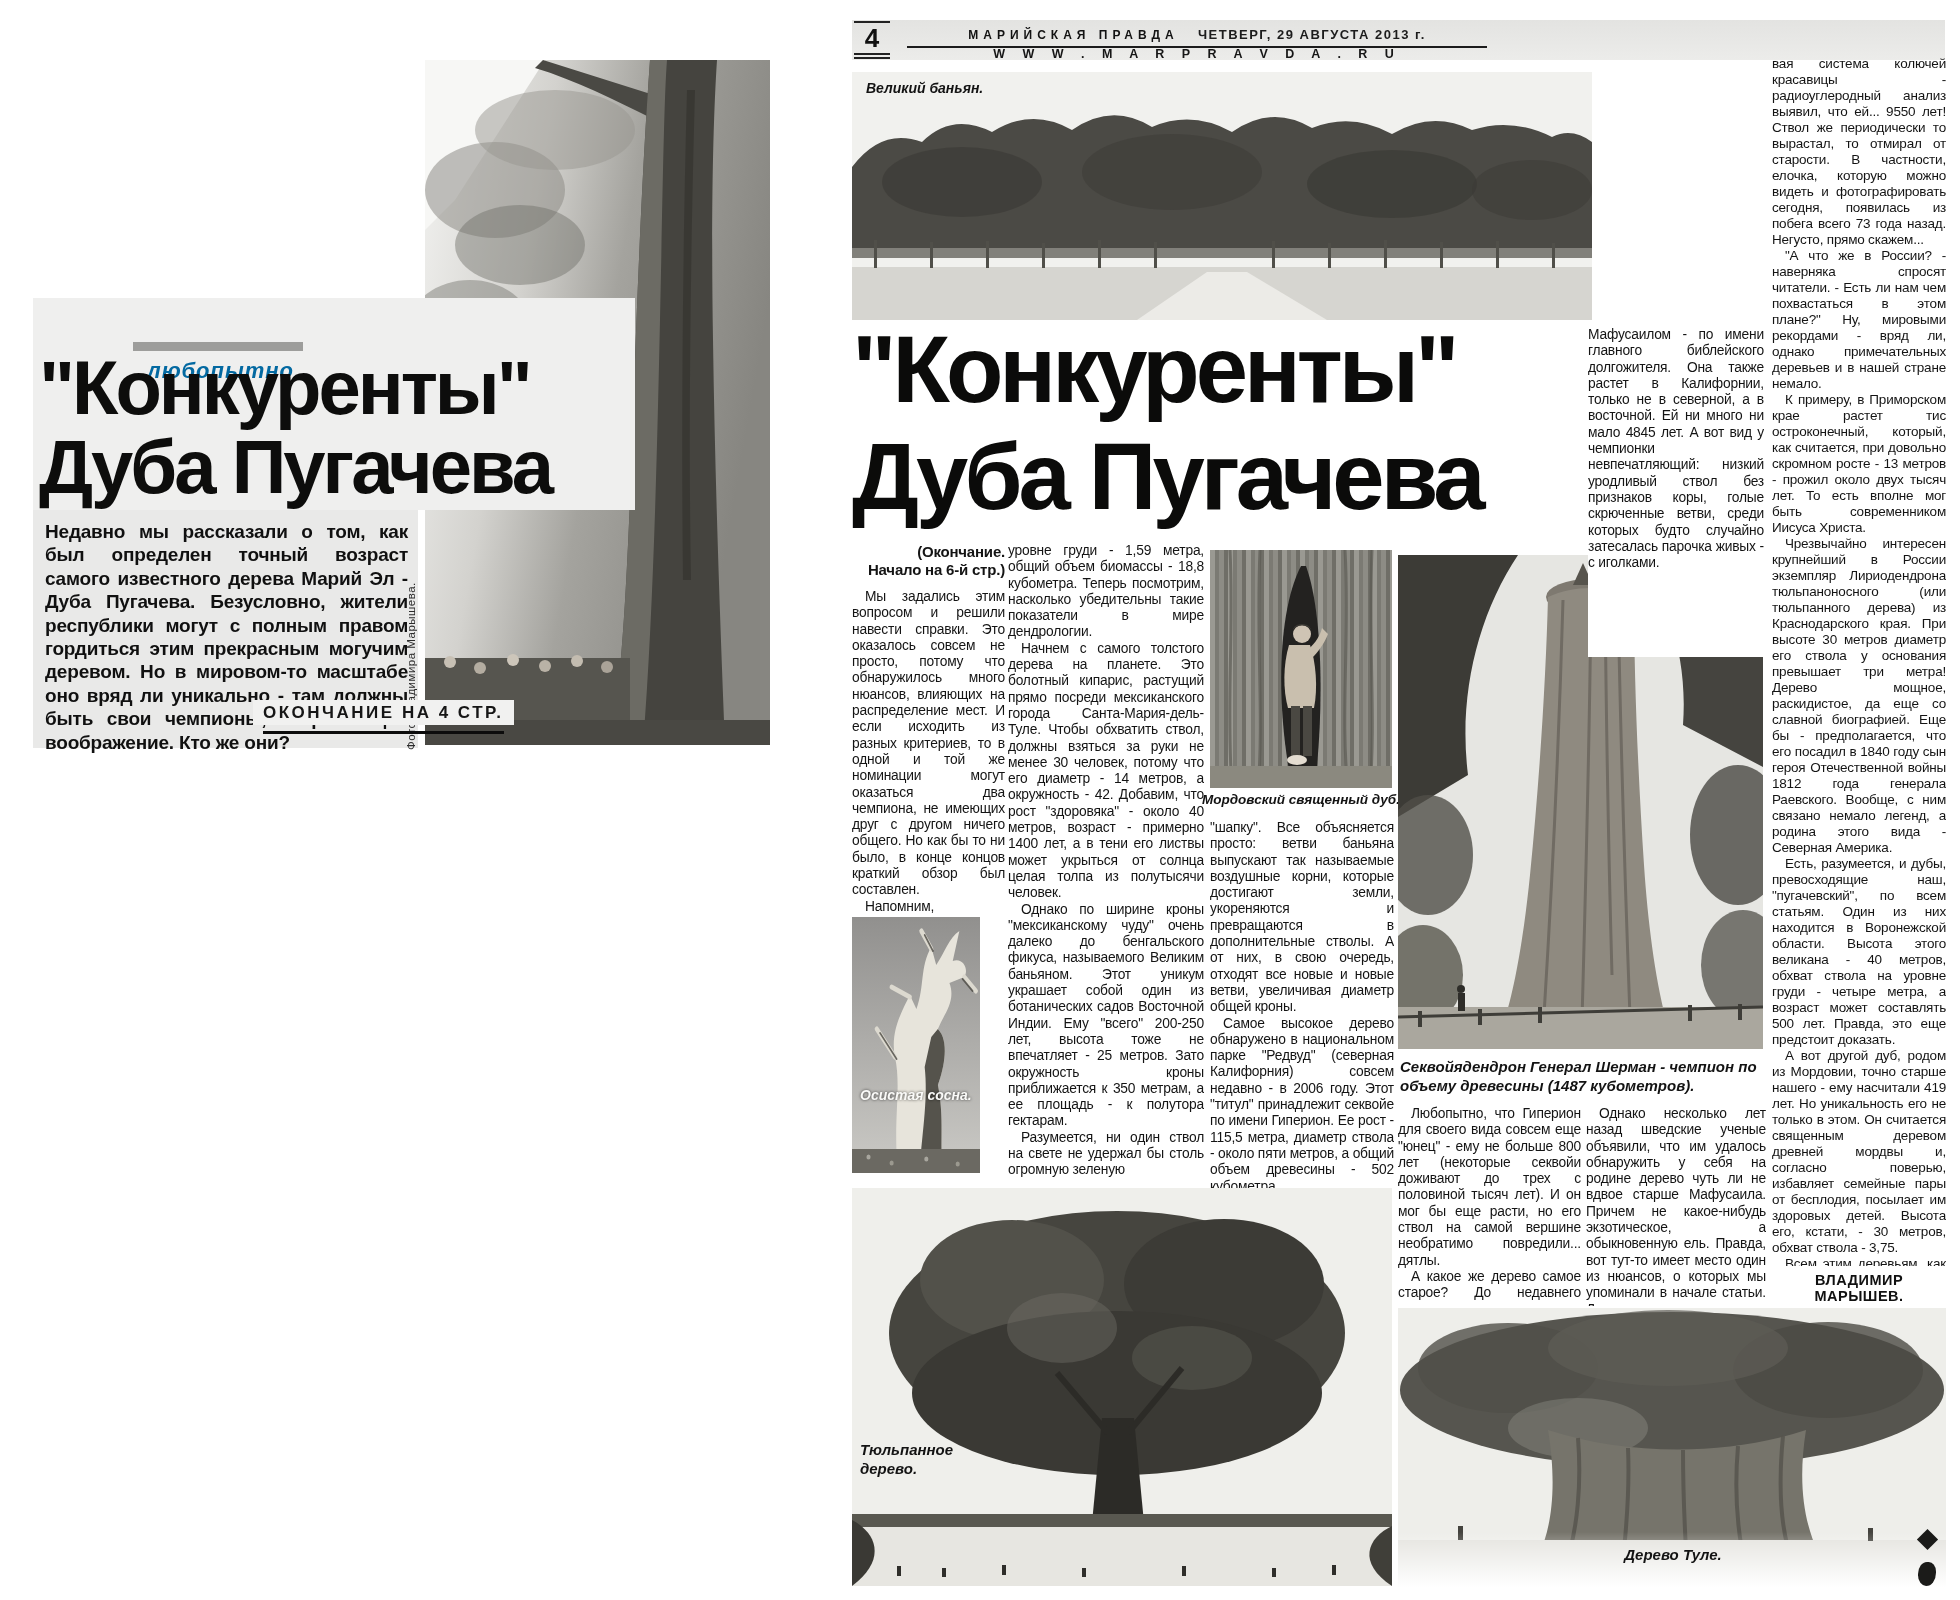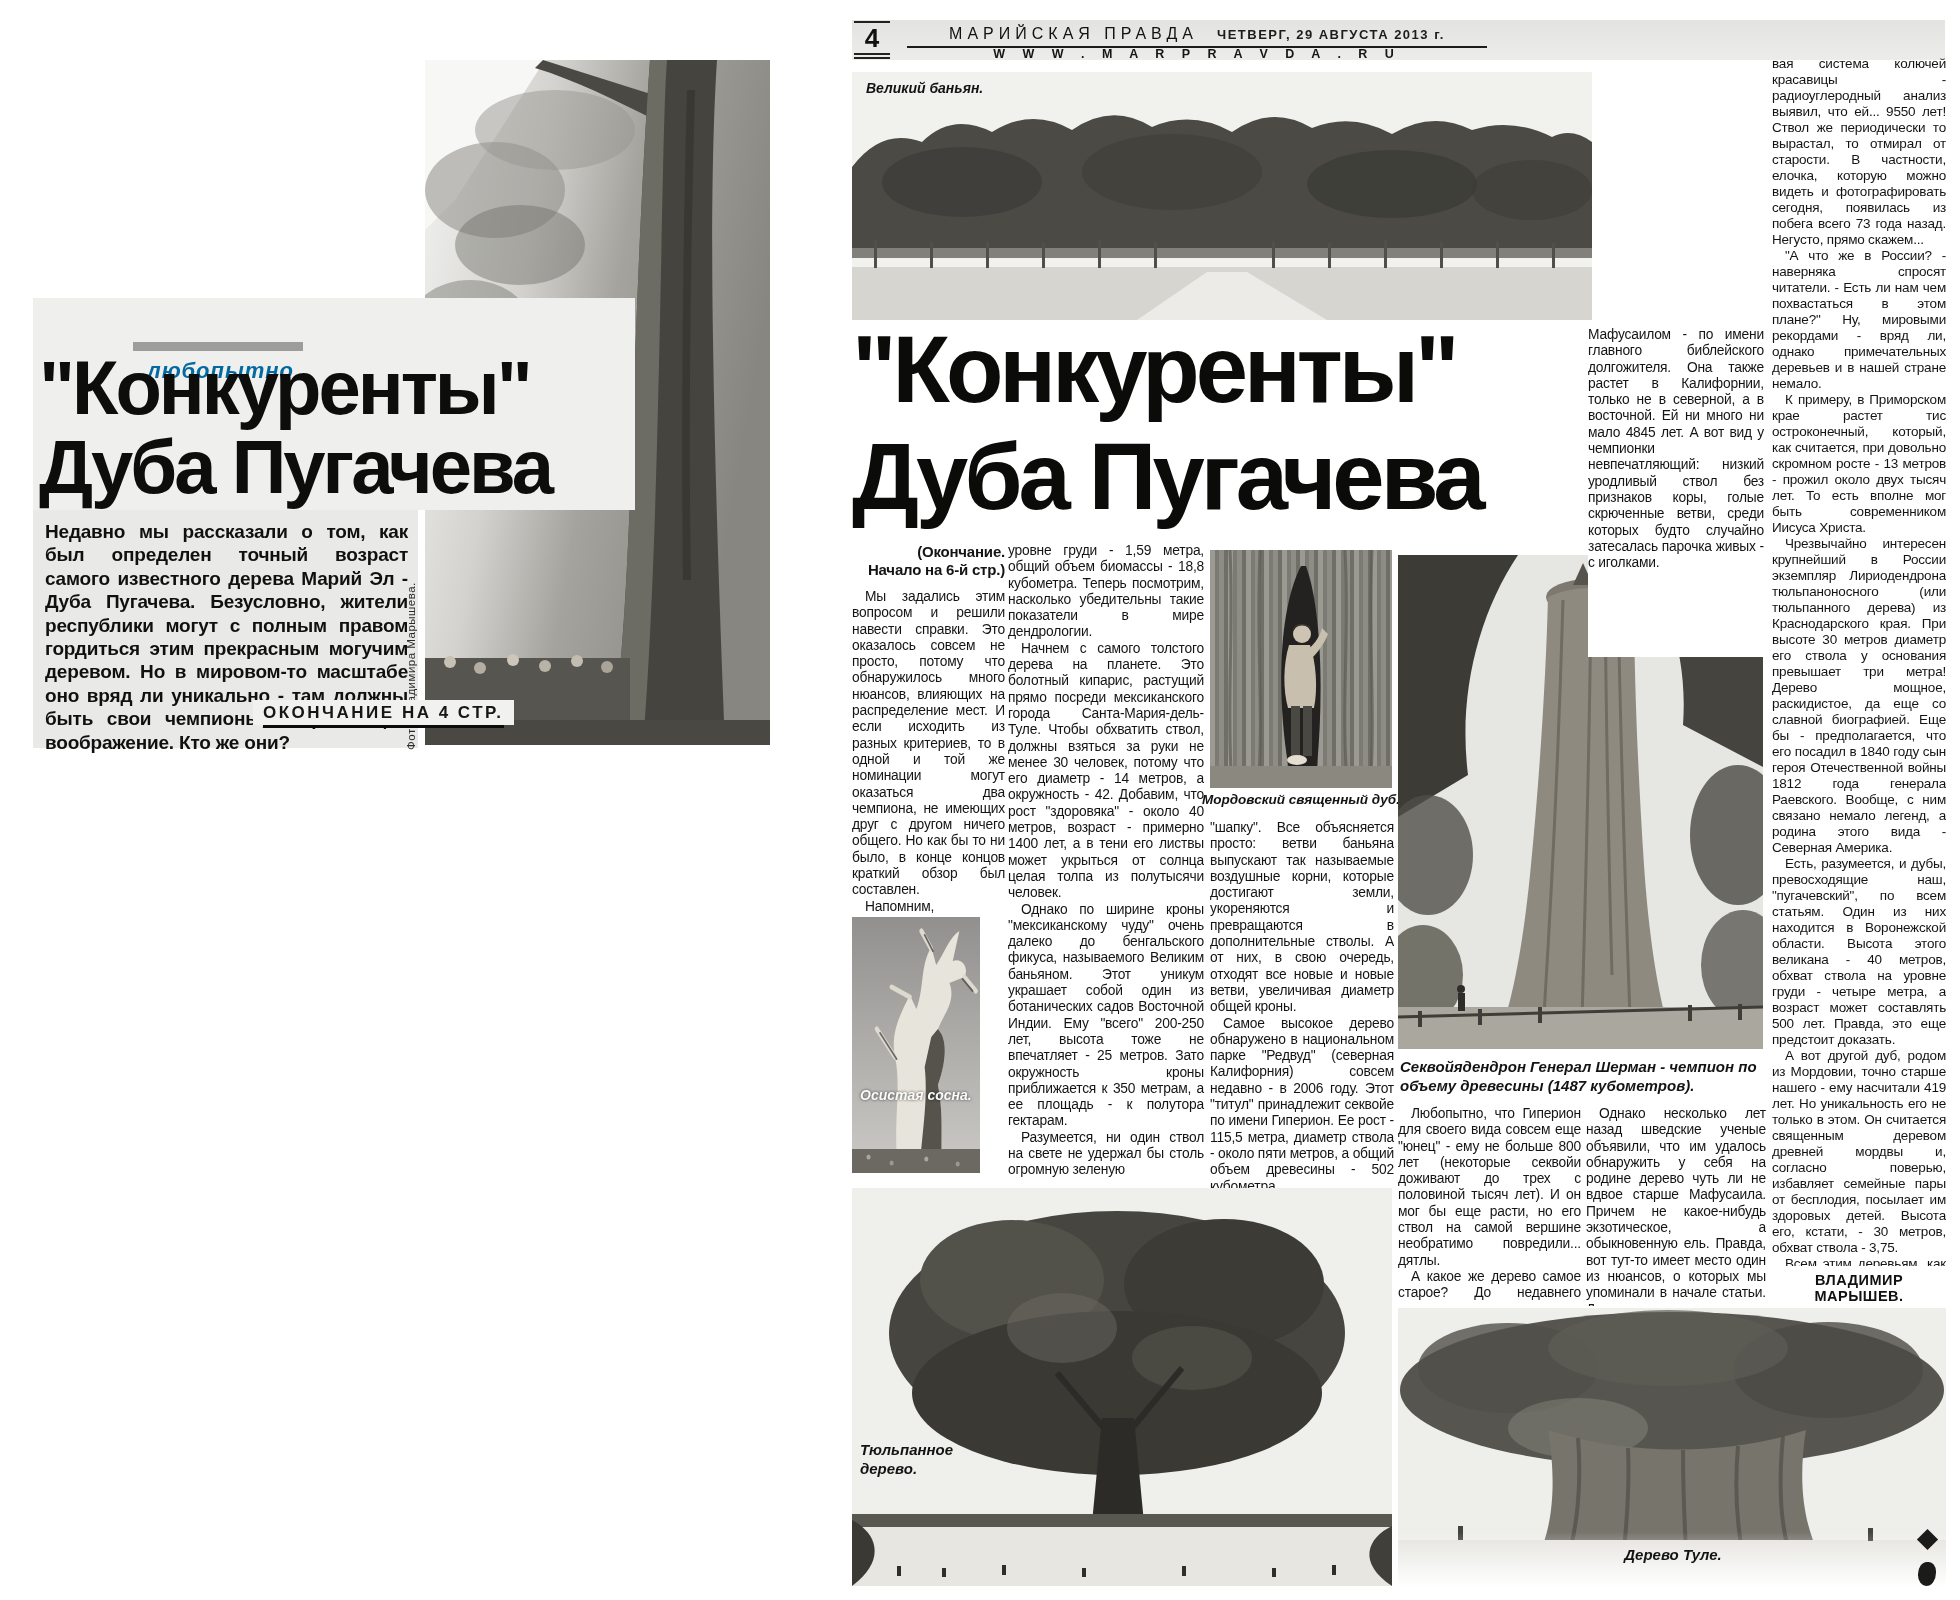--- a/index.html
+++ b/index.html
@@ -19,32 +19,32 @@
   .teaser-headbox{left:33px;top:298px;width:602px;height:212px;background:#efefee;z-index:2;}
   .kicker{left:114px;top:14px;font-size:22px;font-weight:bold;font-style:italic;letter-spacing:1px;color:#0369a1;margin-top:46px;}
   .kicker-bar{left:100px;top:44px;width:170px;height:9px;background:#9d9d9b;}
   .t-headline{left:6px;top:50px;width:596px;font-weight:bold;font-size:76px;line-height:79px;
               letter-spacing:-3px;color:#0d0d0c;}
   .teaser-bodybox{left:33px;top:510px;width:385px;height:238px;background:#e9e9e8;z-index:2;padding:0;}
   .teaser-bodybox p{margin:10px 10px 0 12px;font-size:19px;line-height:23.4px;font-weight:bold;
                     text-align:justify;letter-spacing:-0.2px;color:#101010;}
   .okonchanie{left:253px;top:700px;z-index:3;background:#f1f1f0;padding:3px 10px 2px 10px;}
   .okonchanie span{font-size:17px;font-weight:bold;letter-spacing:2.5px;border-bottom:3px solid #0c0c0c;
-                   padding-bottom:3px;white-space:nowrap;}
+                   padding-bottom:9px;white-space:nowrap;}
   .vcredit{left:405px;top:505px;height:245px;z-index:3;writing-mode:vertical-rl;transform:rotate(180deg);
            font-size:11.5px;color:#2c2c2c;letter-spacing:0.5px;}
 
   
   .page{left:852px;top:20px;width:1093px;height:1575px;background:#fff;}
   .hdr-strip{left:0;top:0;width:1093px;height:40px;background:linear-gradient(#e3e3e1,#ececea);}
   .hdr-num{left:2px;top:1px;width:36px;text-align:center;font-size:26px;line-height:30px;font-weight:bold;
            border-top:2px solid #222;border-bottom:6px double #222;color:#111;}
   .hdr-mast{left:55px;top:5px;width:580px;text-align:center;border-bottom:2px solid #1c1c1c;
             padding-bottom:3px;white-space:nowrap;}
-  .hdr-mast .m1{font-size:16px;font-weight:normal;letter-spacing:5px;color:#121212;}
+  .hdr-mast .m1{font-size:12px;font-weight:bold;letter-spacing:5px;color:#121212;}
   .hdr-mast .m2{font-size:13px;letter-spacing:1.5px;color:#1c1c1c;font-weight:bold;}
   .hdr-web{left:55px;top:27px;width:580px;text-align:center;font-size:12.5px;font-weight:bold;
            letter-spacing:7px;color:#161616;}
 
   .m-headline{left:0;top:296px;width:745px;font-weight:bold;font-size:94px;line-height:107px;
               letter-spacing:-4px;color:#0b0b0a;white-space:nowrap;}
 
   .note{text-align:right;font-weight:bold;font-size:15px;line-height:18px;letter-spacing:-0.2px;}
   .cap-dark{font-weight:bold;font-style:italic;color:#131313;}
   .cap-white{font-weight:bold;font-style:italic;color:#fafaf8;text-shadow:0 0 3px rgba(0,0,0,.7);}

